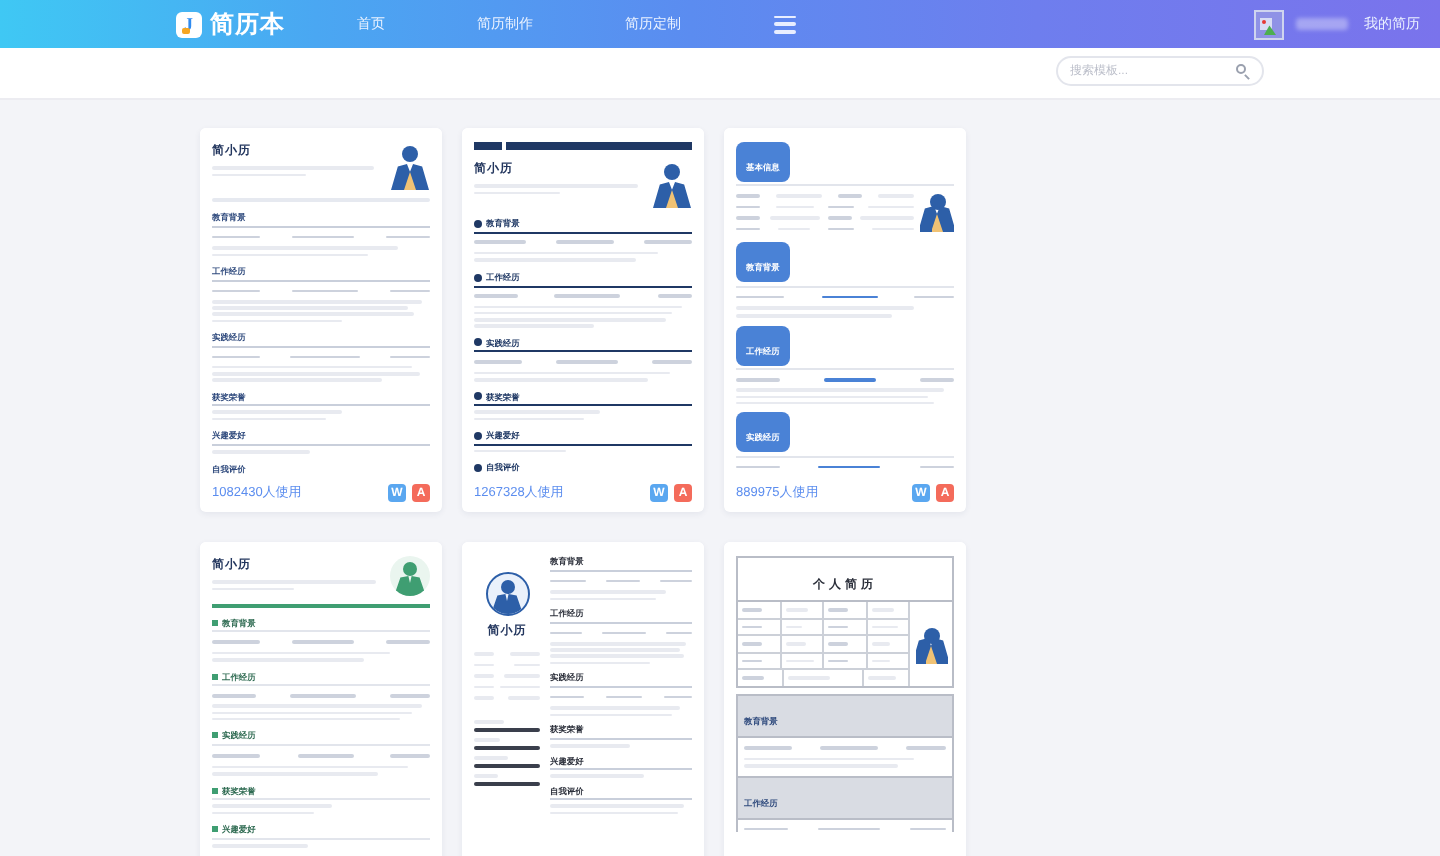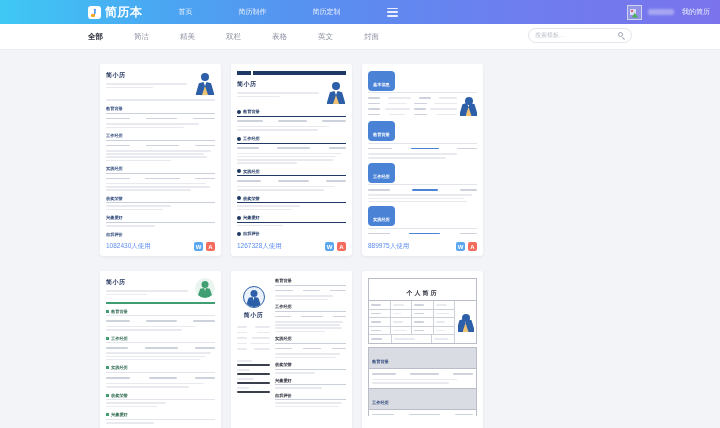--- a/index.html
+++ b/index.html
@@ -171,29 +171,20 @@
       <span class="brk1"></span>
         <span class="brk2"></span>
         <span class="brk3"></span>
     </div>
     <div class="username-blur"></div>
     <div class="my-resume">我的简历</div>
   </div>
 </div>
 
 <div class="filterbar">
-  <div class="filters">
-    <div class="filter active">全部</div>
-    <div class="filter">简洁</div>
-    <div class="filter">精美</div>
-    <div class="filter">双栏</div>
-    <div class="filter">表格</div>
-    <div class="filter">英文</div>
-    <div class="filter">封面</div>
-  </div>
   <div class="searchbox">
     <div class="search-ph">搜索模板...</div>
     <div class="mag">
         <i></i>
         <em></em>
       </div>
   </div>
 </div>
 
 <div class="grid">

